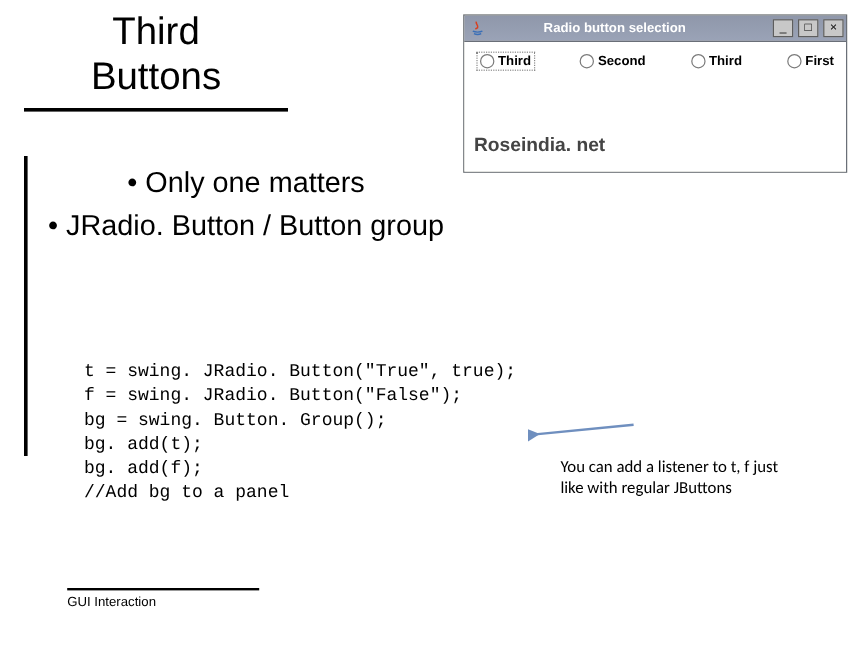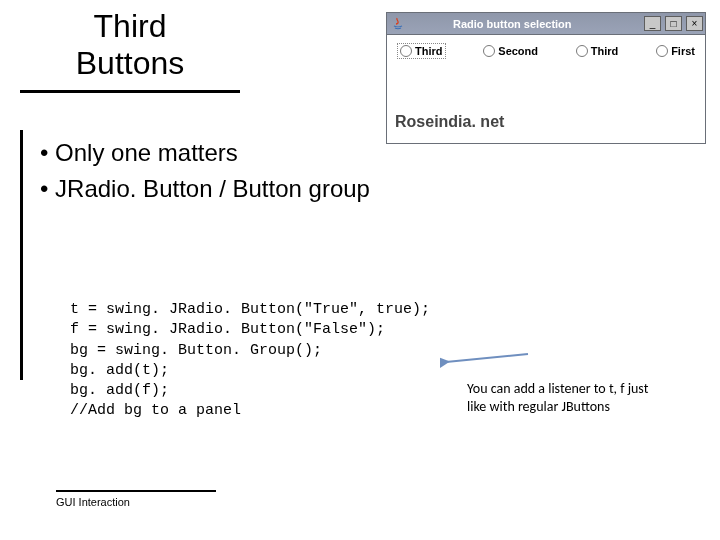--- a/index.html
+++ b/index.html
@@ -37,21 +37,21 @@
     height: 250px;
     background: #000;
   }
   .bullets {
     position: absolute;
     left: 40px;
     top: 135px;
     font-size: 24px;
     line-height: 1.5;
   }
-  .bullets li { list-style: none; }
+  .bullets li { list-style: none; text-align: center; }
   .bullets li::before { content: "• "; }
   .code {
     position: absolute;
     left: 70px;
     top: 300px;
     font-family: "Courier New", monospace;
     font-size: 15px;
     line-height: 1.35;
     white-space: pre;
   }

